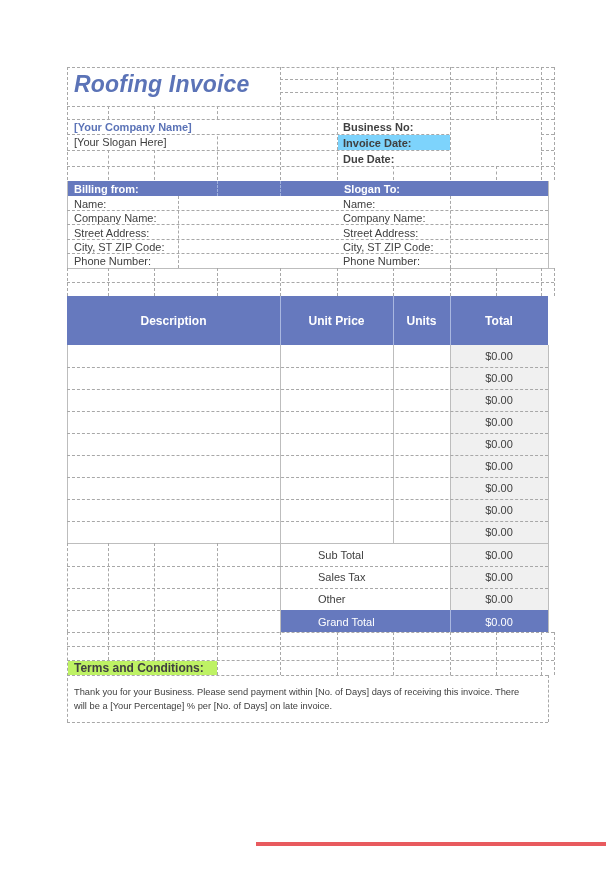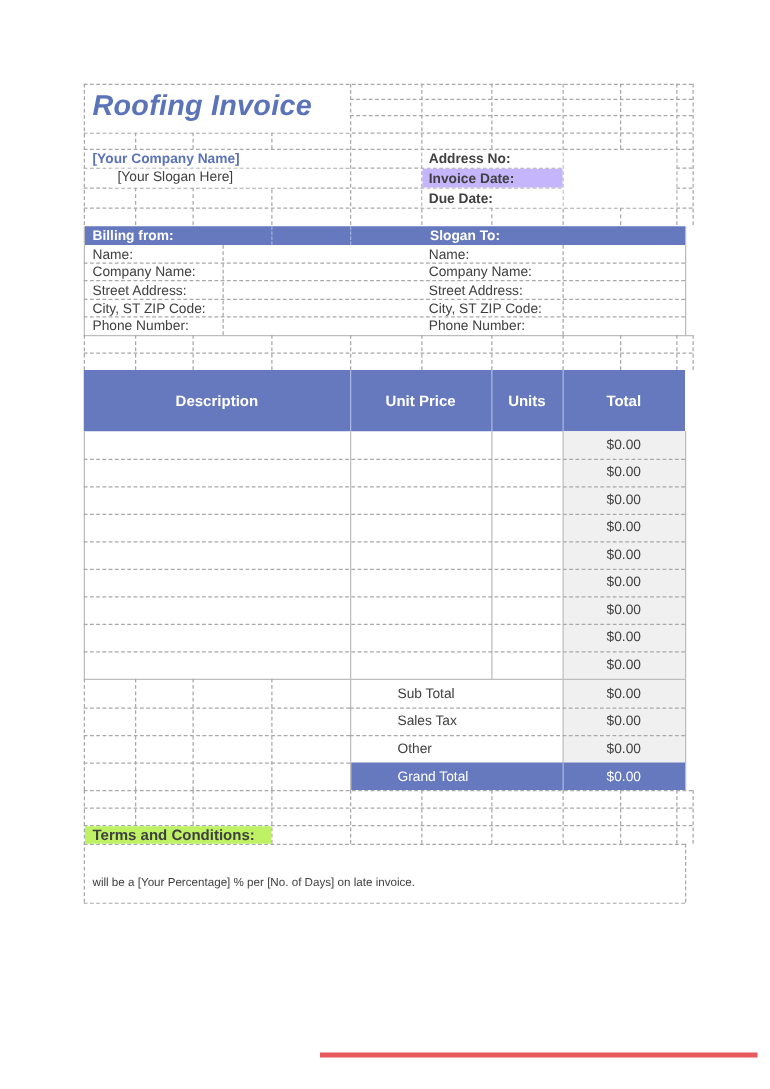--- a/index.html
+++ b/index.html
@@ -50,28 +50,28 @@
   <div class="dv" style="left:541px;top:67px;height:113px;"></div>
   <div class="dv" style="left:554px;top:67px;height:113px;"></div>
 
   <div class="abs" style="left:68px;top:68px;width:212px;height:38px;background:#fff;">
     <div class="title" style="position:absolute;left:6px;top:3px;">Roofing Invoice</div>
   </div>
 
   <div class="abs" style="left:68px;top:120px;width:212px;height:14px;background:#fff;">
     <span class="t11 bold" style="position:absolute;left:6px;top:0;color:#5b73b7;">[Your Company Name]</span>
   </div>
-  <div class="abs" style="left:68px;top:135px;width:149px;height:15px;background:#fff;margin-left:20px;">
+  <div class="abs" style="left:68px;top:135px;width:149px;height:15px;background:#fff;">
     <span class="t11" style="position:absolute;left:6px;top:0;">[Your Slogan Here]</span>
   </div>
 
   <div class="abs" style="left:338px;top:120px;width:112px;height:14px;background:#fff;">
-    <span class="t11 bold" style="position:absolute;left:5px;top:0;color:#404040;">Address No:</span>
-  </div>
-  <div class="abs" style="left:338px;top:135px;width:112px;height:15px;background:#c4b5fd;">
+    <span class="t11 bold" style="position:absolute;left:5px;top:0;color:#404040;">Business No:</span>
+  </div>
+  <div class="abs" style="left:338px;top:135px;width:112px;height:15px;background:#7dd3fc;">
     <span class="t11 bold" style="position:absolute;left:5px;top:1px;">Invoice Date:</span>
   </div>
   <div class="abs" style="left:338px;top:151px;width:112px;height:15px;background:#fff;">
     <span class="t11 bold" style="position:absolute;left:5px;top:1px;">Due Date:</span>
   </div>
   <div class="abs" style="left:451px;top:120px;width:90px;height:46px;background:#fff;"></div>
 
   <div class="abs blue-bar" style="left:68px;top:181px;width:480px;height:15px;"></div>
   <div class="dv" style="left:217px;top:181px;height:15px;border-color:#9fb0dc;"></div>
   <div class="dv" style="left:280px;top:181px;height:15px;border-color:#9fb0dc;"></div>
@@ -216,19 +216,20 @@
   <div class="dv" style="left:541px;top:632px;height:43px;"></div>
   <div class="dv" style="left:554px;top:632px;height:43px;"></div>
 
   <div class="abs" style="left:68px;top:661px;width:149px;height:14px;background:#bef264;">
     <span class="t11 bold" style="position:absolute;left:6px;top:0;font-size:12px;">Terms and Conditions:</span>
   </div>
 
   <div class="dv" style="left:548px;top:675px;height:47px;"></div>
   <div class="dh" style="left:67px;top:722px;width:481px;"></div>
   <div class="abs" style="left:68px;top:676px;width:480px;height:46px;background:#fff;">
+    <div style="position:absolute;left:6px;top:9px;font-size:9.3px;line-height:14px;white-space:nowrap;color:#404040;">Thank you for your Business. Please send payment within [No. of Days] days of receiving this invoice. There</div>
     <div style="position:absolute;left:6px;top:23px;font-size:9.3px;line-height:14px;white-space:nowrap;color:#404040;">will be a [Your Percentage] % per [No. of Days] on late invoice.</div>
   </div>
 </div>
 
 <div class="abs" style="left:254px;top:791px;width:355px;height:60px;">
   <div style="position:absolute;left:2px;top:51px;width:350px;height:4px;background:#e85a5e;"></div>
 </div>
 
 </body></html>

